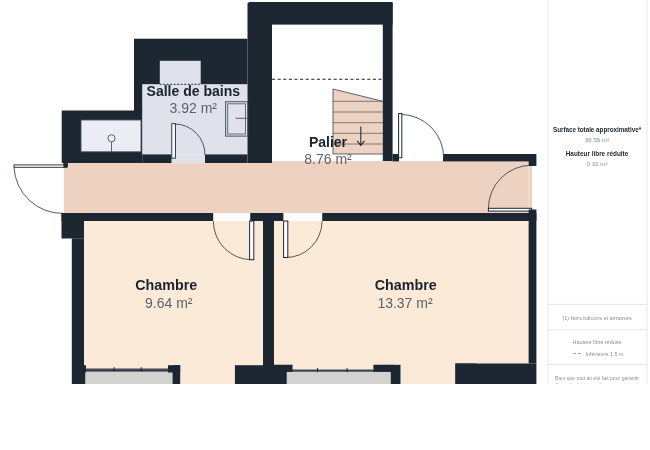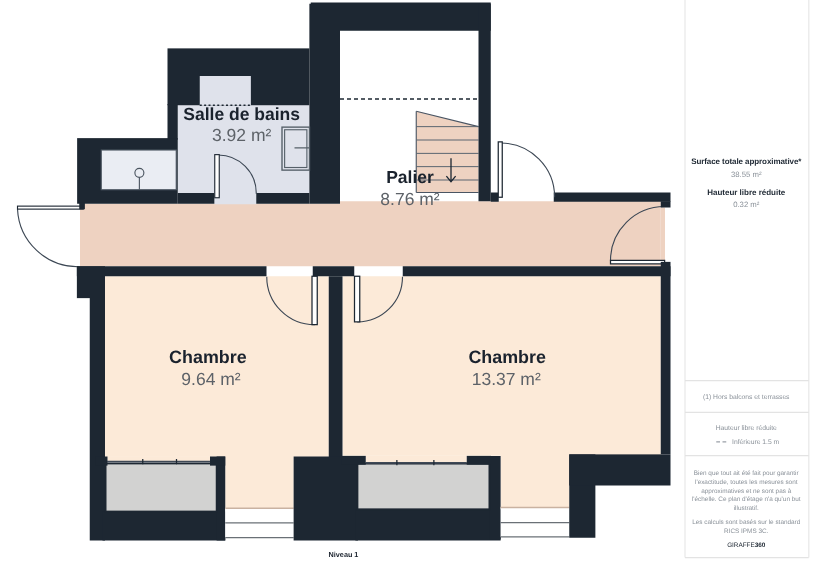--- a/index.html
+++ b/index.html
@@ -1,16 +1,16 @@
 <!DOCTYPE html>
 <html><head>
 <meta charset="utf-8">
 <style>
   html,body{margin:0;padding:0;background:#ffffff;}
-  #page{position:relative;width:650px;height:450px;font-family:"Liberation Sans",sans-serif;}
+  #page{position:relative;width:650px;height:384px;font-family:"Liberation Sans",sans-serif;}
   svg{position:absolute;top:0;left:0;}
   text{font-family:"Liberation Sans",sans-serif;}
 </style>
 </head>
 <body>
 <div id="page">
 <svg width="650" height="450" viewBox="0 0 650 450">
 
   <g>
     <rect x="64" y="163" width="208" height="50" fill="#eed2c1"></rect>

